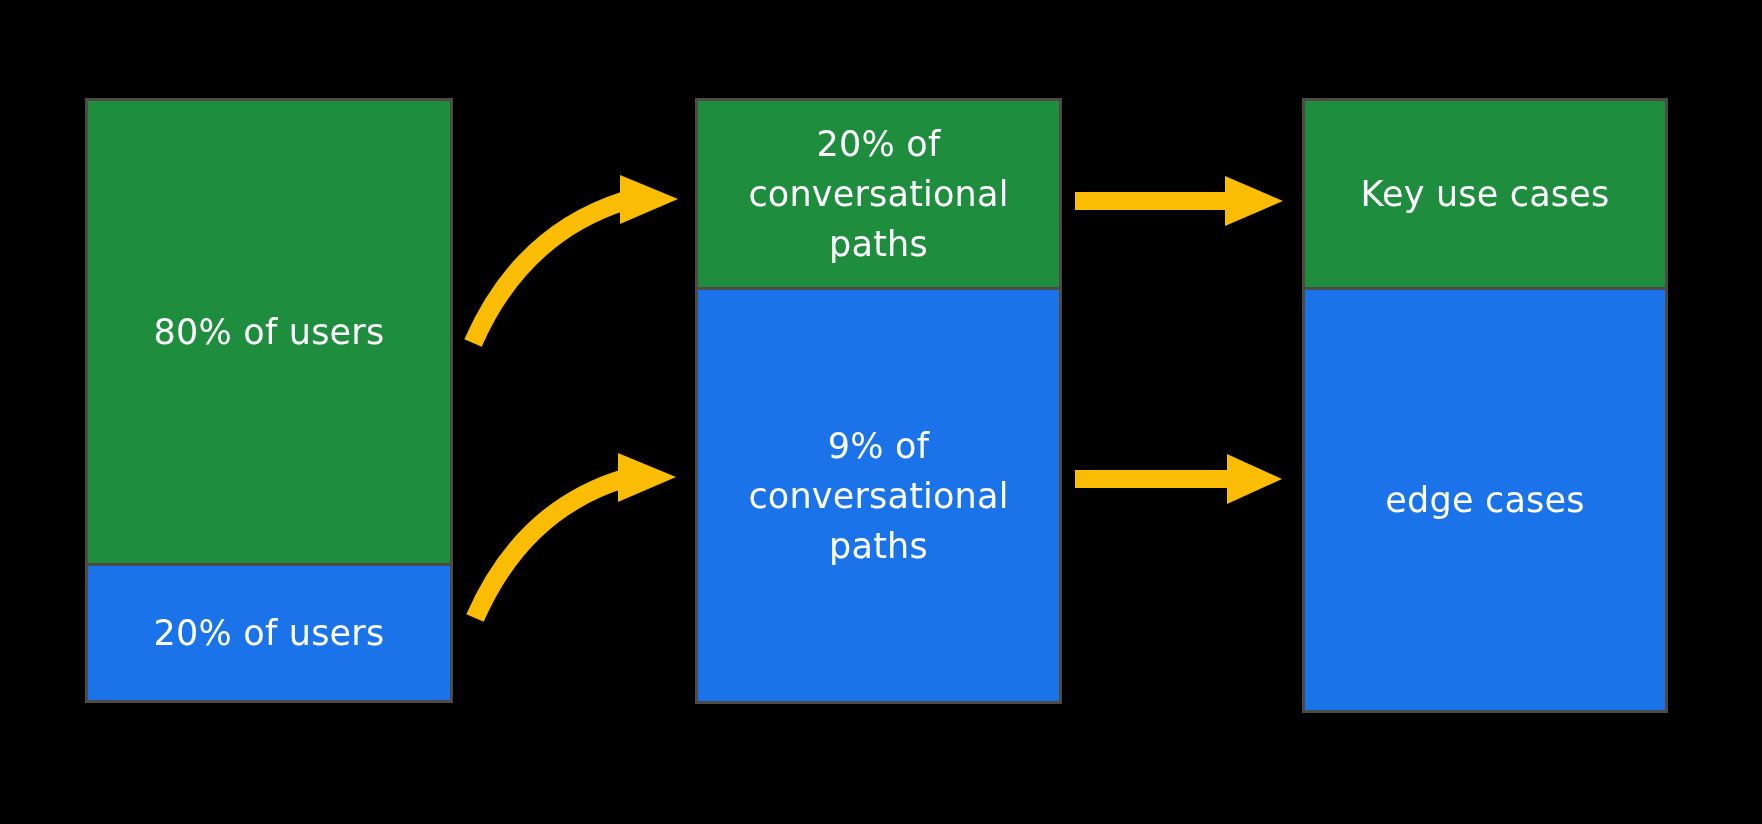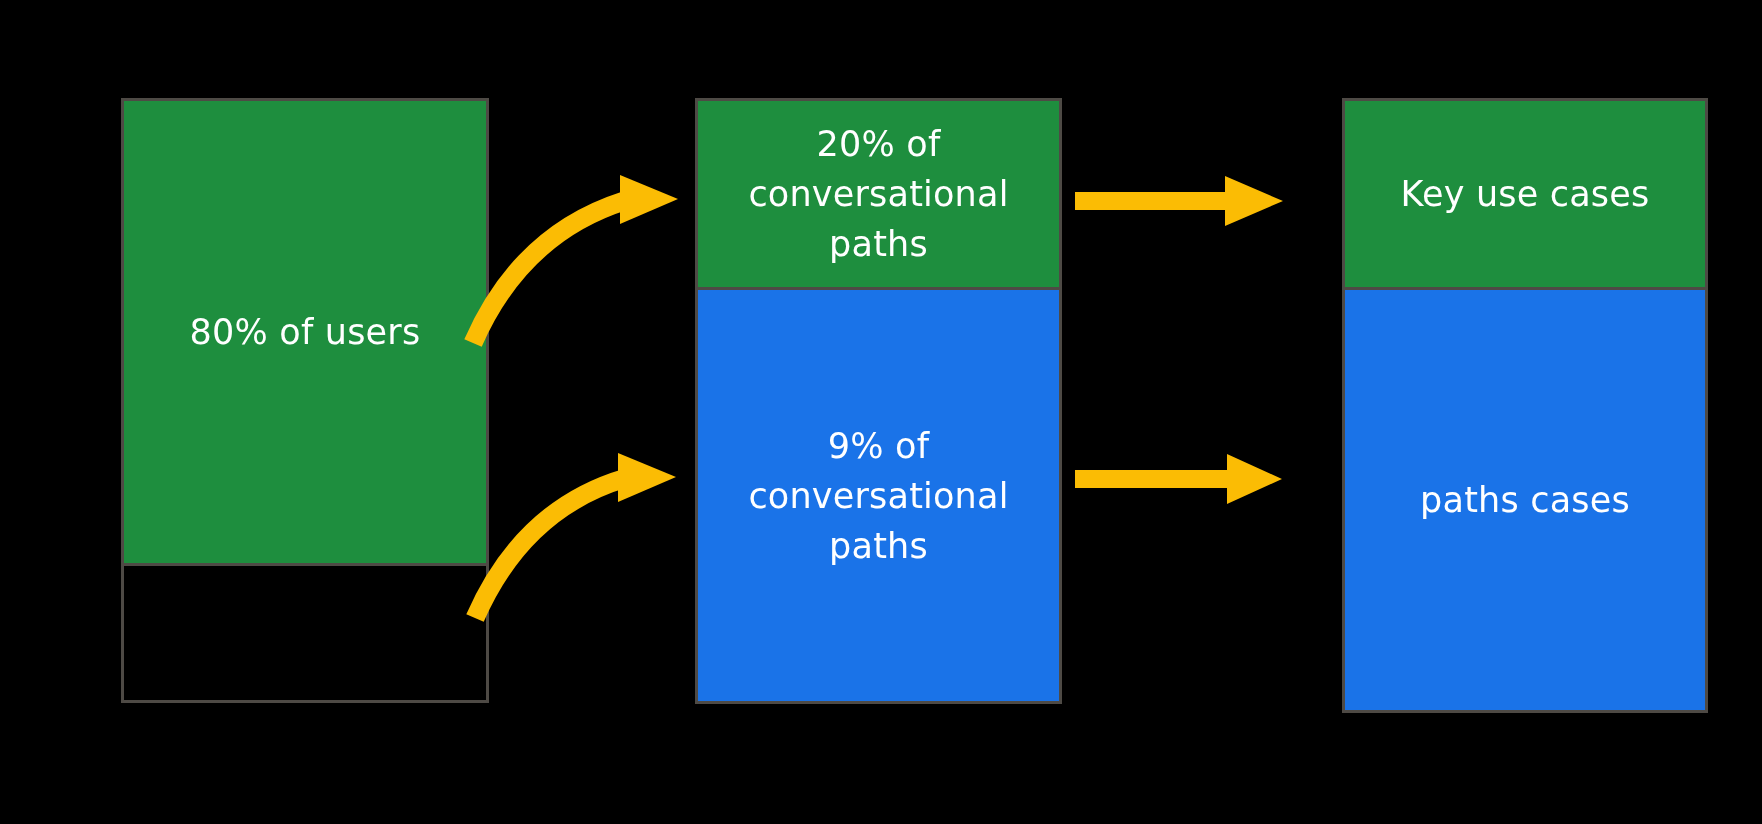--- a/index.html
+++ b/index.html
@@ -18,23 +18,23 @@
 
   
   .bar {
     position: absolute;
     top: 98px;
     box-sizing: border-box;
     border: 3px solid var(--bar-border, #4e4a45);
     display: flex;
     flex-direction: column;
   }
-  .bar-users  { left: 85px;   width: 368px; height: 605px; margin-left: 36px; }
+  .bar-users  { left: 85px;   width: 368px; height: 605px; }
   .bar-paths  { left: 695px;  width: 367px; height: 606px; }
-  .bar-cases  { left: 1302px; width: 366px; height: 615px; margin-left: 40px; }
+  .bar-cases  { left: 1302px; width: 366px; height: 615px; }
 
   .segment {
     box-sizing: border-box;
     display: flex;
     align-items: center;
     justify-content: center;
     text-align: center;
   }
   .segment.green {
     background: var(--green, #1e8e3e);
@@ -76,20 +76,23 @@
 </style>
 </head>
 <body style="background: rgb(0, 0, 0);">
 
 <div class="canvas">
 
   <div class="bar bar-users">
     <div class="segment green">
       <div class="seg-label">80% of users</div>
     </div>
+    <div class="segment blue">
+      <div class="seg-label">20% of users</div>
+    </div>
   </div>
 
   <div class="bar bar-paths">
     <div class="segment green">
       <div class="seg-label">
         <span class="line">20% of</span>
         <span class="line">conversational</span>
         <span class="line">paths</span>
       </div>
     </div>
@@ -101,21 +104,21 @@
       </div>
     </div>
   </div>
 
   <div class="bar bar-cases">
     <div class="segment green">
       <div class="seg-label">Key use cases</div>
     </div>
     <div class="segment blue">
       <div class="seg-label">
-        <span class="line">paths cases</span>
+        <span class="line">edge cases</span>
       </div>
     </div>
   </div>
 
   <svg class="arrows" width="1762" height="824" viewBox="0 0 1762 824">
     <g>
       <path class="arrow-curve" d="M473,343 C502,277 549,225 624,201"></path>
       <polygon class="arrow-head" points="620,175 678,199 620,224"></polygon>
     </g>
     <g>

